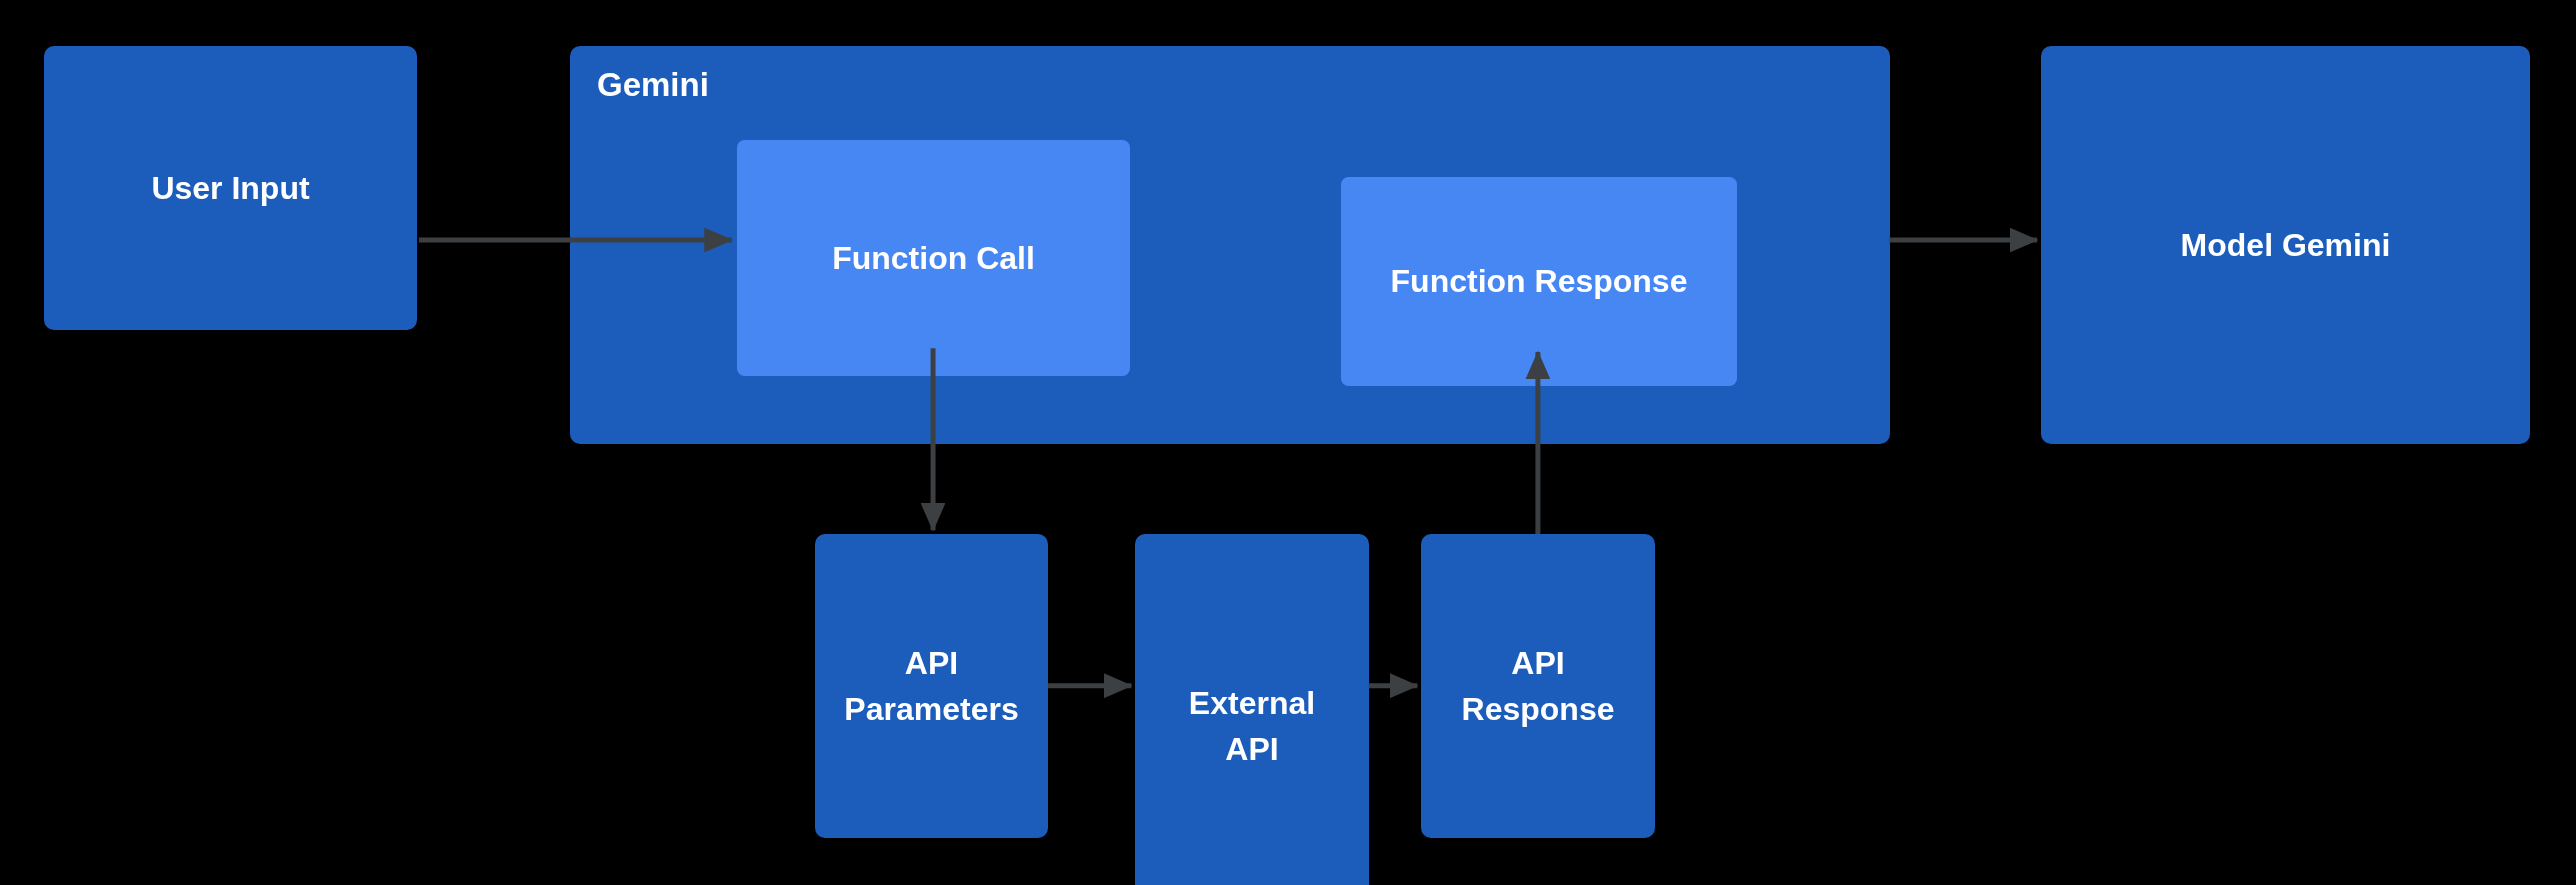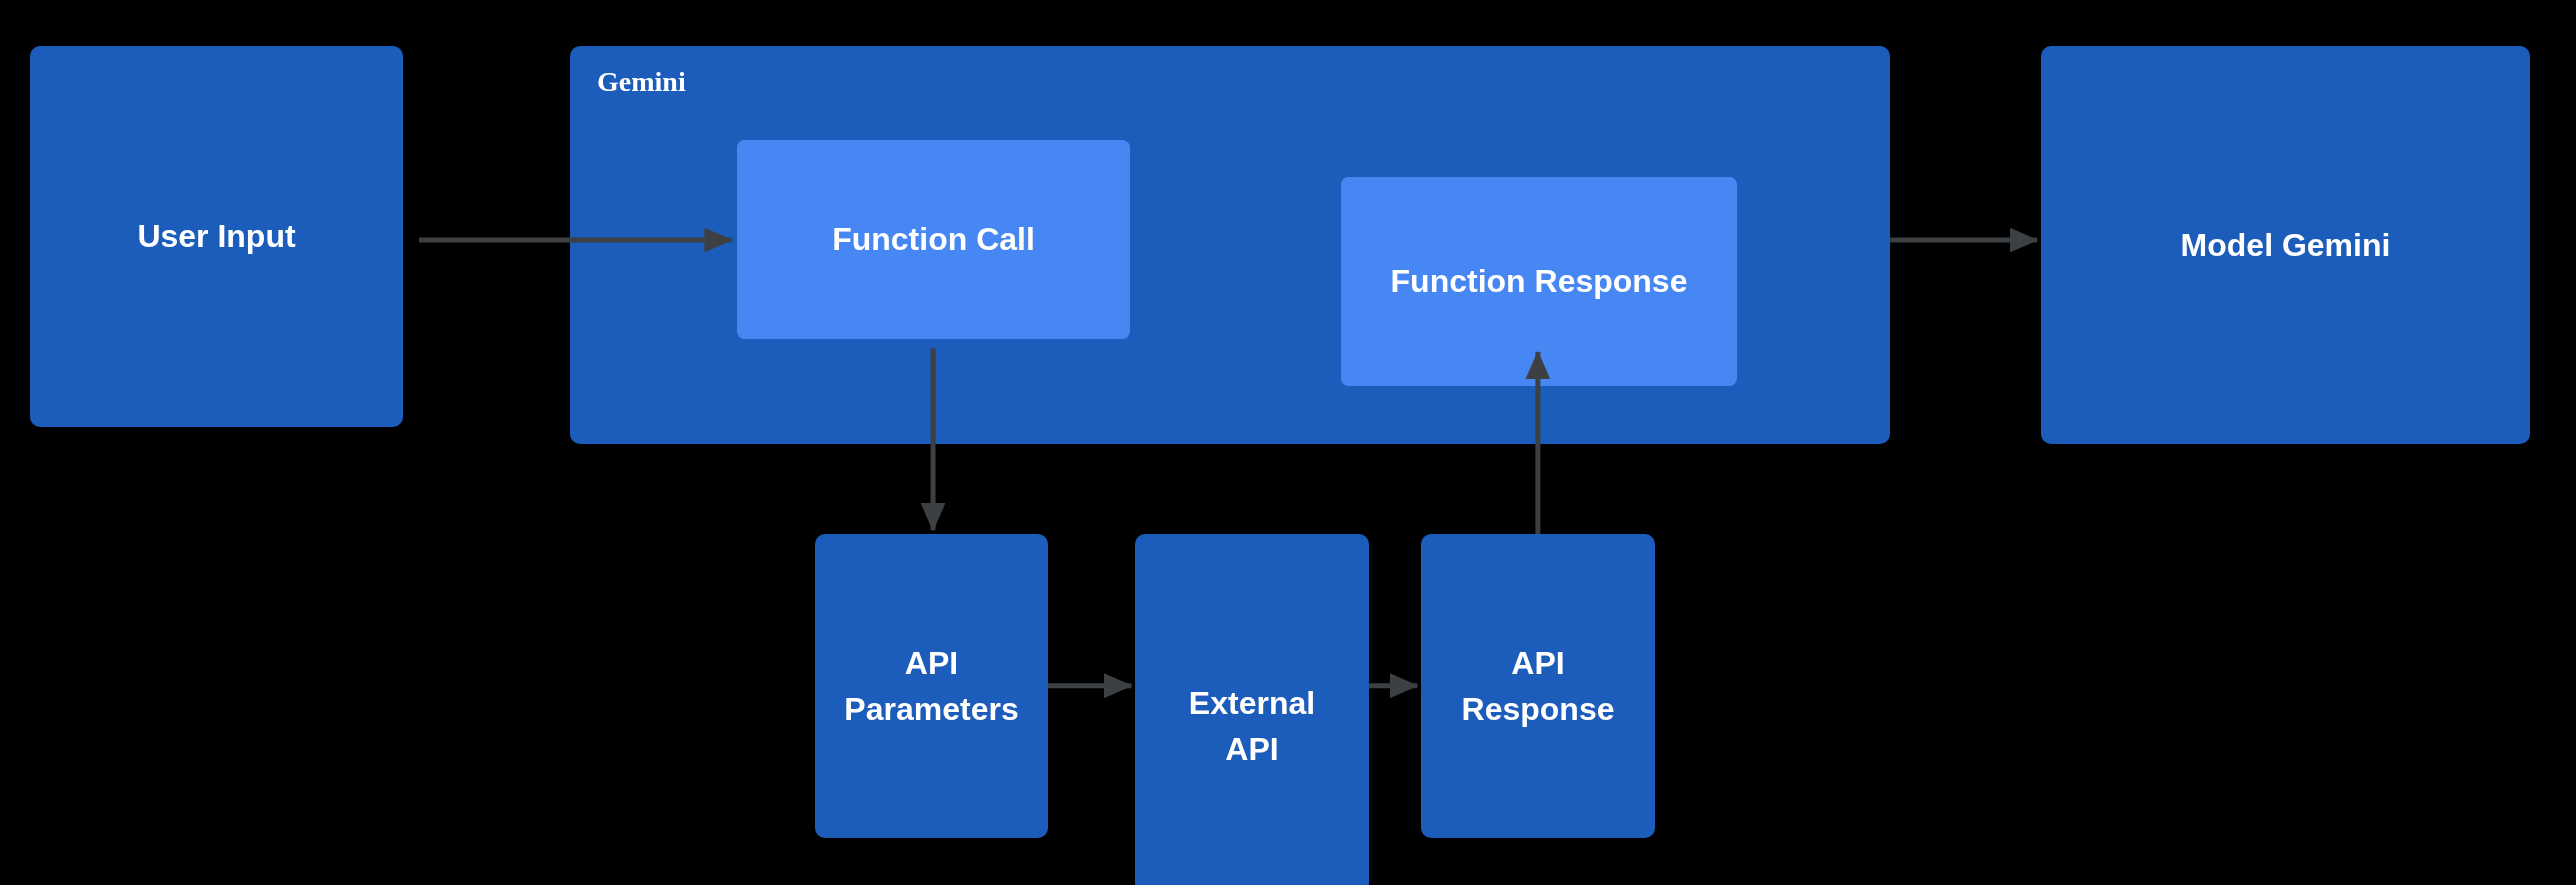--- a/index.html
+++ b/index.html
@@ -41,28 +41,27 @@
     position: absolute;
     background: var(--node-fill);
     border-radius: 10px;
   }
   .group-label {
     position: absolute;
     left: 27px;
     top: 18.6px;
     color: var(--text);
     font-weight: 700;
-    font-size: 28px;
+    font-size: 33px;
     line-height: 1.2;
-    font-family: Liberation Serif, serif;
   }
   
-  .n-user-input        { left: 30px;   top: 46px;  width: 373px;  height: 381px; }
+  .n-user-input        { left: 44px;   top: 46px;  width: 373px;  height: 284px; }
   .g-gemini            { left: 570px;  top: 46px;  width: 1320px; height: 398px; }
-  .n-function-call     { left: 167px;  top: 94px; width: 393px;  height: 199px; }
+  .n-function-call     { left: 167px;  top: 94px; width: 393px;  height: 236px; }
   .n-function-response { left: 771px; top: 94px; width: 396px;  height: 209px; margin-top: 37px; }
   .n-model-output      { left: 2041px; top: 46px;  width: 489px;  height: 398px; }
   .n-api-parameters    { left: 815px; top: 534px; width: 233px;  height: 304px; }
   .n-external-api      { left: 1135px; top: 534px; width: 234px;  height: 384px; }
   .n-api-response      { left: 1421px; top: 534px; width: 234px;  height: 304px; }
   .edges {
     position: absolute;
     inset: 0;
     width: 100%;
     height: 100%;

